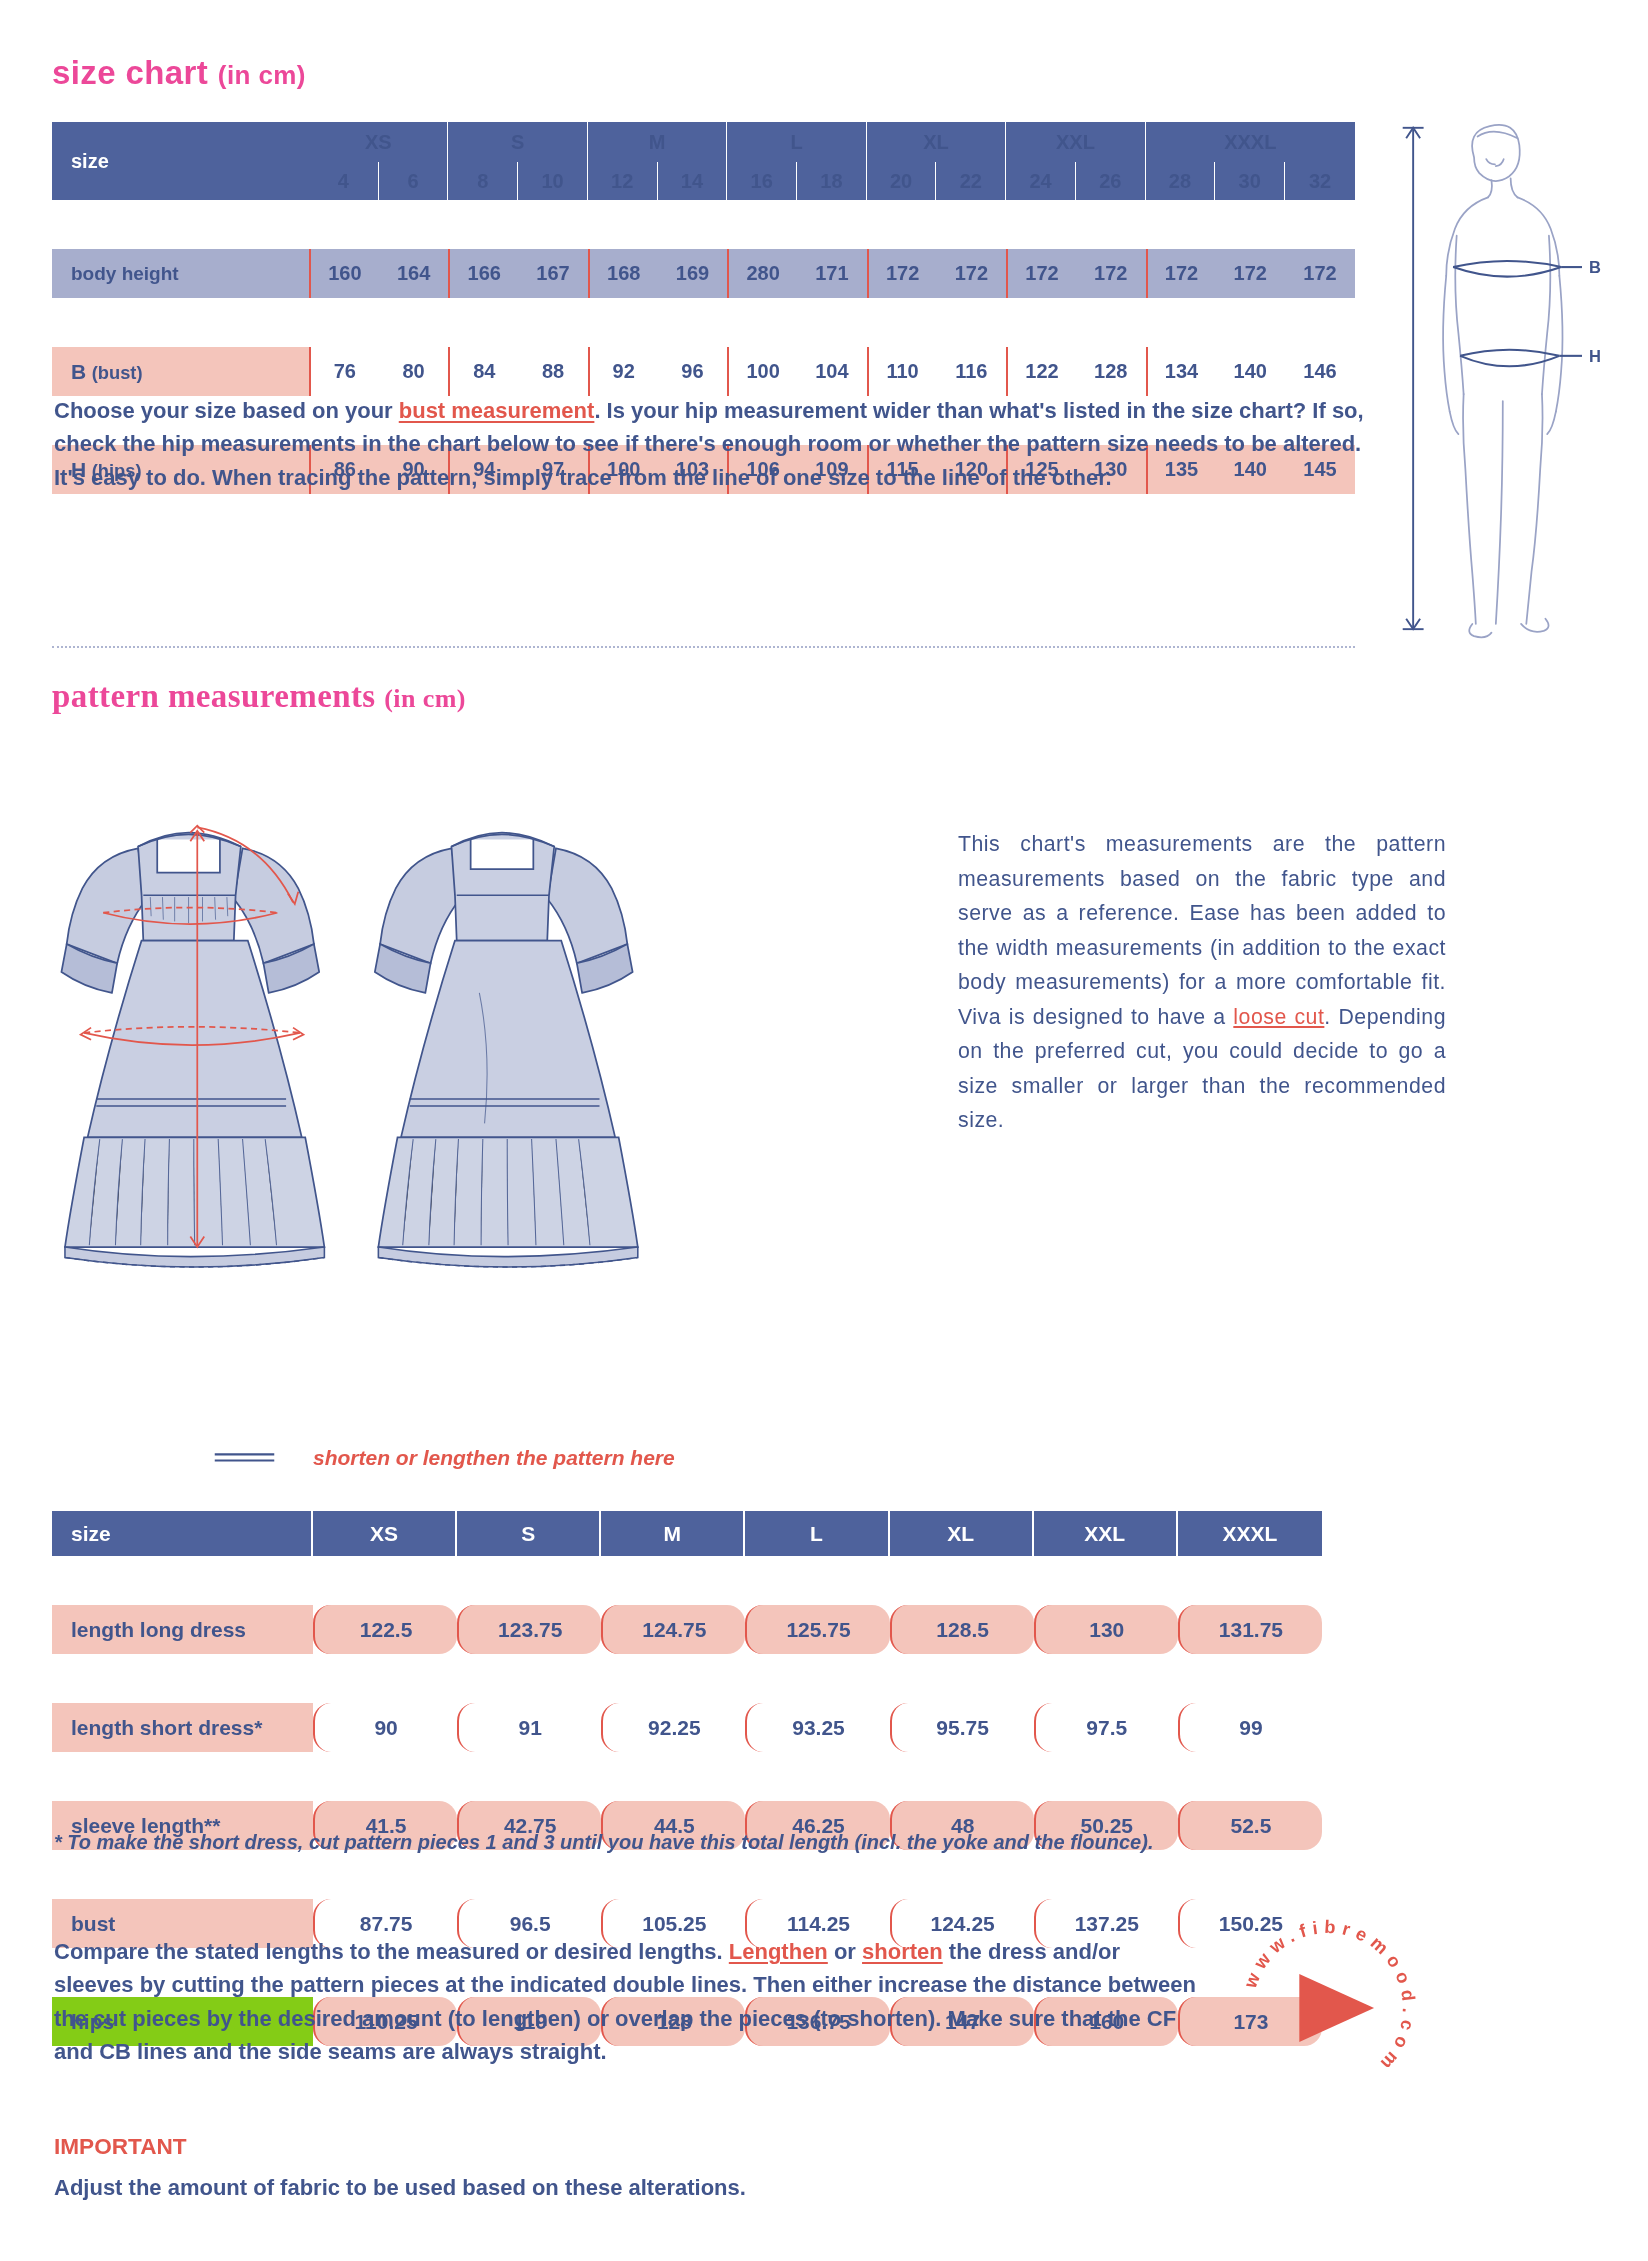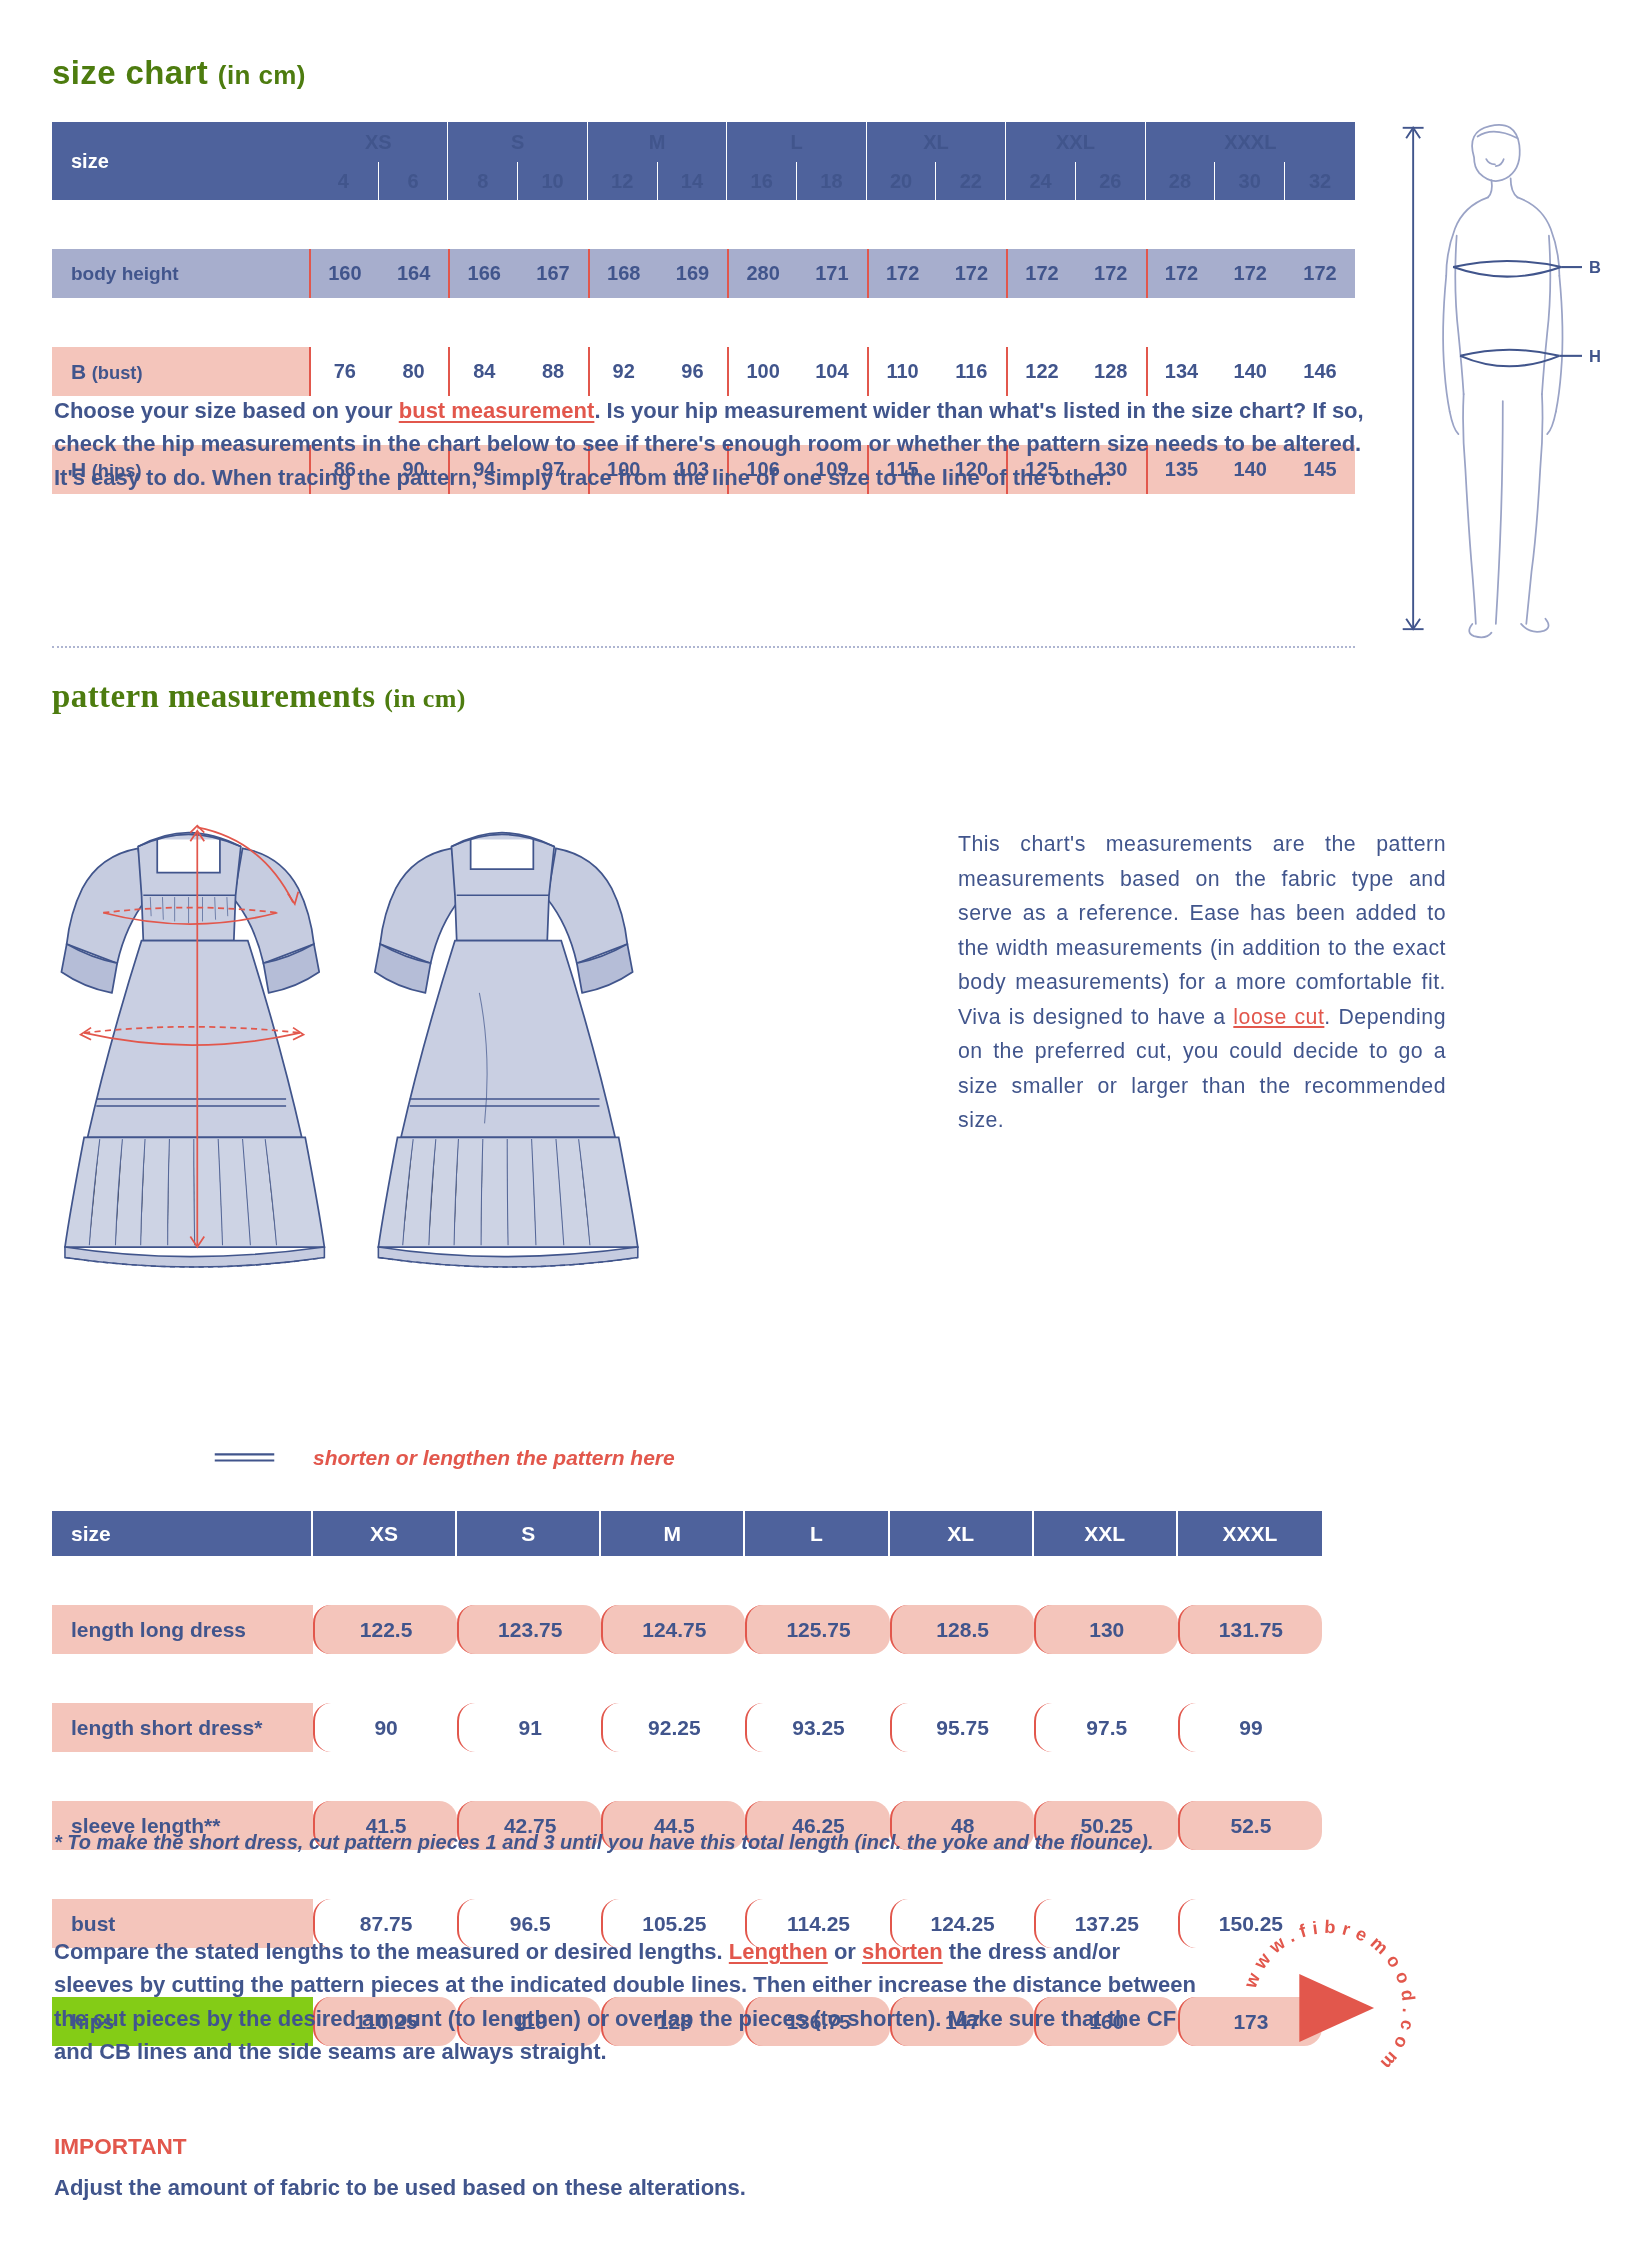--- a/index.html
+++ b/index.html
@@ -5,21 +5,21 @@
   * { box-sizing: border-box; margin: 0; padding: 0; }
   html, body {
     width: 1648px; height: 2261px;
     background: #ffffff;
     font-family: "Liberation Sans", sans-serif;
   }
   .page { position: relative; width: 1648px; height: 2261px; padding: 0; }
 
   
   .sec-heading {
-    font-size: 33px; font-weight: bold; color: #4d7c0f;
+    font-size: 33px; font-weight: bold; color: #ec4899;
     letter-spacing: 0.4px;
   }
   .sec-heading .unit { font-size: 26px; font-weight: bold; }
 
   
   table { border-collapse: separate; border-spacing: 0; width: 100%; }
   .tbl td, .tbl th {
     text-align: center; vertical-align: middle;
     font-weight: bold; color: #41558c;
     font-size: 20px; white-space: nowrap;

